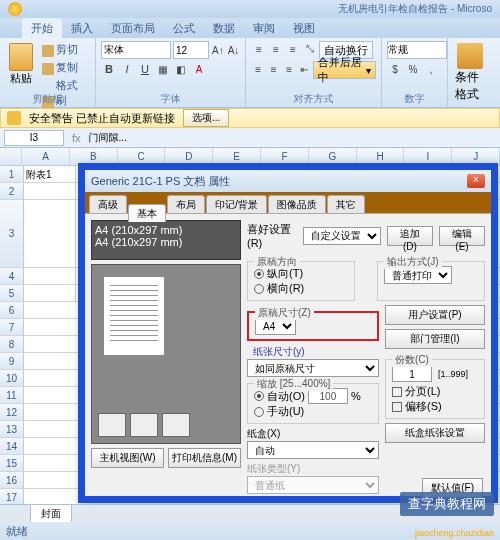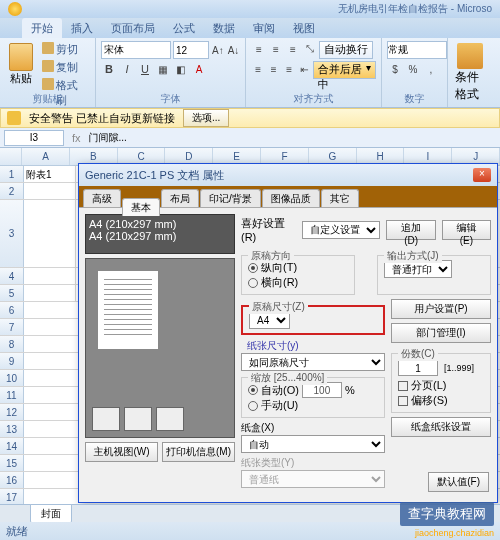--- a/index.html
+++ b/index.html
@@ -9,28 +9,28 @@
 .ttext{color:#4a6a9a;font-size:10px;flex:1;text-align:right;padding-right:8px}
 .tabs{height:20px;background:linear-gradient(#cfe0f0,#bcd5ef);display:flex;padding-left:22px}
 .tab{padding:3px 9px;color:#3a5a8a;cursor:pointer}
 .tab.active{background:#e8f0fa;border-radius:3px 3px 0 0}
 .ribbon{height:70px;background:linear-gradient(#eaf2fb,#d4e4f4);display:flex;border-bottom:1px solid #a8c0da}
 .rgroup{border-right:1px solid #b8cce0;padding:3px 5px;display:flex;flex-direction:column;position:relative}
 .rglabel{position:absolute;bottom:1px;left:0;right:0;text-align:center;font-size:10px;color:#5a7aaa}
 .clipbtn{display:flex;flex-direction:column;align-items:center;padding:2px 4px}
 .clipicon{width:24px;height:28px;background:linear-gradient(#f8d890,#e8a840);border:1px solid #c08830;border-radius:2px}
 .minibtns{display:flex;flex-direction:column;gap:1px;margin-left:3px}
-.minibtn{font-size:10px;color:#3a5a8a;padding:1px 2px;display:flex;align-items:flex-start;gap:2px}
+.minibtn{font-size:10px;color:#3a5a8a;padding:1px 2px;display:flex;align-items:flex-end;gap:2px}
 .mi{width:12px;height:12px;background:#d8b060;border-radius:1px}
 .fontrow{display:flex;gap:2px;align-items:center;margin-bottom:2px}
 .fontsel{width:70px;height:18px;border:1px solid #a8c0da;background:#fff;font-size:10px;padding:0 2px}
 .sizesel{width:36px;height:18px;border:1px solid #a8c0da;background:#fff;font-size:10px;padding:0 2px}
 .ib{width:16px;height:16px;border:1px solid transparent;display:inline-flex;align-items:center;justify-content:center;font-size:10px;color:#444}
 .alignrow{display:flex;gap:1px;margin-bottom:2px}
-.mergebtn{height:18px;border:1px solid #a8c0da;background:linear-gradient(#fff,#e8f0fa);font-size:10px;padding:0 4px;display:flex;align-items:flex-start}
+.mergebtn{height:18px;border:1px solid #a8c0da;background:linear-gradient(#fff,#e8f0fa);font-size:10px;padding:0 4px;display:flex;align-items:center}
 .numsel{width:60px;height:18px;border:1px solid #a8c0da;background:#fff;font-size:10px}
 .cfmt{display:flex;flex-direction:column;align-items:center;padding:2px}
 .cfmticon{width:26px;height:26px;background:linear-gradient(#f0c060,#d89030);border-radius:2px}
 .warnbar{height:20px;background:linear-gradient(#fef8d8,#fdecb0);border:1px solid #e8d080;display:flex;align-items:center;padding:0 6px;gap:8px}
 .warnicon{width:14px;height:14px;background:#f0c040;border-radius:2px}
 .optbtn{border:1px solid #c8b070;background:linear-gradient(#fff,#f0e8c8);padding:1px 8px;font-size:10px}
 .fbar{height:20px;background:#e8f0fa;border-bottom:1px solid #a8c0da;display:flex;align-items:center}
 .namebox{width:60px;height:16px;border:1px solid #a8c0da;background:#fff;margin:0 4px;text-align:center;font-size:10px;line-height:14px}
 .fx{color:#888;margin:0 4px}
 .fval{font-size:10px;padding-left:4px}
@@ -38,21 +38,21 @@
 .ch{border-right:1px solid #c8d8e8;text-align:center;font-size:10px;line-height:18px;color:#3a5a8a}
 .ch0{width:24px}
 .chn{width:52px}
 .grid{position:relative;background:#fff}
 .row{height:17px;display:flex;border-bottom:1px solid #d4d4d4}
 .rh{width:24px;background:linear-gradient(#f4f8fc,#dce8f4);border-right:1px solid #b8cce0;text-align:center;font-size:10px;line-height:17px;color:#3a5a8a}
 .cell{width:52px;border-right:1px solid #d4d4d4;font-size:10px;padding:0 2px;line-height:17px}
 .tallrow{height:68px}
 .vtext{writing-mode:vertical-rl;text-orientation:upright;font-size:11px;line-height:1.2;padding:4px 2px}
 
-.dialog{position:absolute;left:78px;top:163px;width:420px;height:340px;background:#f0f0f0;border:1px solid #1d4ed8;box-shadow:2px 2px 8px rgba(0,0,0,.3)}
+.dialog{position:absolute;left:78px;top:163px;width:420px;height:340px;background:#f0f0f0;border:7px solid #1d4ed8;box-shadow:2px 2px 8px rgba(0,0,0,.3)}
 .dtitle{height:22px;background:linear-gradient(#e8f0fa,#cfe0f0);display:flex;align-items:center;padding:0 6px;color:#2a4a7a;font-size:11px}
 .dclose{margin-left:auto;width:18px;height:14px;background:linear-gradient(#f08060,#d04020);color:#fff;text-align:center;line-height:12px;border-radius:2px;font-size:10px}
 .dtabs{height:22px;display:flex;background:#a16207;border-bottom:1px solid #aaa;padding-left:4px;padding-top:3px}
 .dtab{padding:2px 8px;border:1px solid #aaa;border-bottom:none;background:#e8e8e8;margin-right:1px;font-size:10px;border-radius:3px 3px 0 0}
 .dtab.active{background:#f8f8f8;position:relative;top:9px}
 .dbody{display:flex;padding:6px;gap:6px;height:260px}
 .dleft{width:150px;display:flex;flex-direction:column}
 .sizelist{height:40px;background:#585858;color:#fff;font-size:9px;padding:3px;border:1px solid #333}
 .preview{flex:1;background:#888;border:1px solid #555;margin-top:4px;position:relative;padding:8px}
 .page{width:60px;height:78px;background:#fff;margin:4px;position:relative}
@@ -72,21 +72,21 @@
 .radio{display:flex;align-items:center;gap:3px;font-size:10px}
 .rdot{width:10px;height:10px;border:1px solid #666;border-radius:50%;display:inline-block;position:relative}
 .rdot.on::after{content:"";position:absolute;inset:2px;background:#444;border-radius:50%}
 .spin{width:40px;height:16px;border:1px solid #999;background:#fff;font-size:10px;text-align:center}
 .chk{width:10px;height:10px;border:1px solid #666;display:inline-block}
 .dfooter{display:flex;justify-content:flex-end;padding:4px 8px}
 
 .sheettabs{position:absolute;bottom:18px;left:0;right:0;height:18px;background:#e0e8f0;display:flex;align-items:center;padding-left:30px;border-top:1px solid #a8c0da}
 .stab{padding:2px 10px;background:#fff;border:1px solid #a8c0da;font-size:10px;border-radius:0 0 3px 3px;margin-right:1px}
 .status{position:absolute;bottom:0;left:0;right:0;height:18px;background:linear-gradient(#dce8f4,#cfe0f0);display:flex;align-items:center;padding:0 6px;font-size:10px;color:#3a5a8a}
-.wm{position:absolute;bottom:14px;right:6px;background:rgba(60,100,160,.85);color:#fff;font-size:13px;padding:3px 8px;border-radius:2px}
+.wm{position:absolute;bottom:24px;right:6px;background:rgba(60,100,160,.85);color:#fff;font-size:13px;padding:3px 8px;border-radius:2px}
 .wm2{position:absolute;bottom:2px;right:6px;color:#fa0;font-size:9px}
 </style>
 </head>
 <body>
 
 <div class="titlebar">
   <div class="orb"></div>
   <div class="ttext">无机房电引年检自检报告 - Microso</div>
 </div>
 

